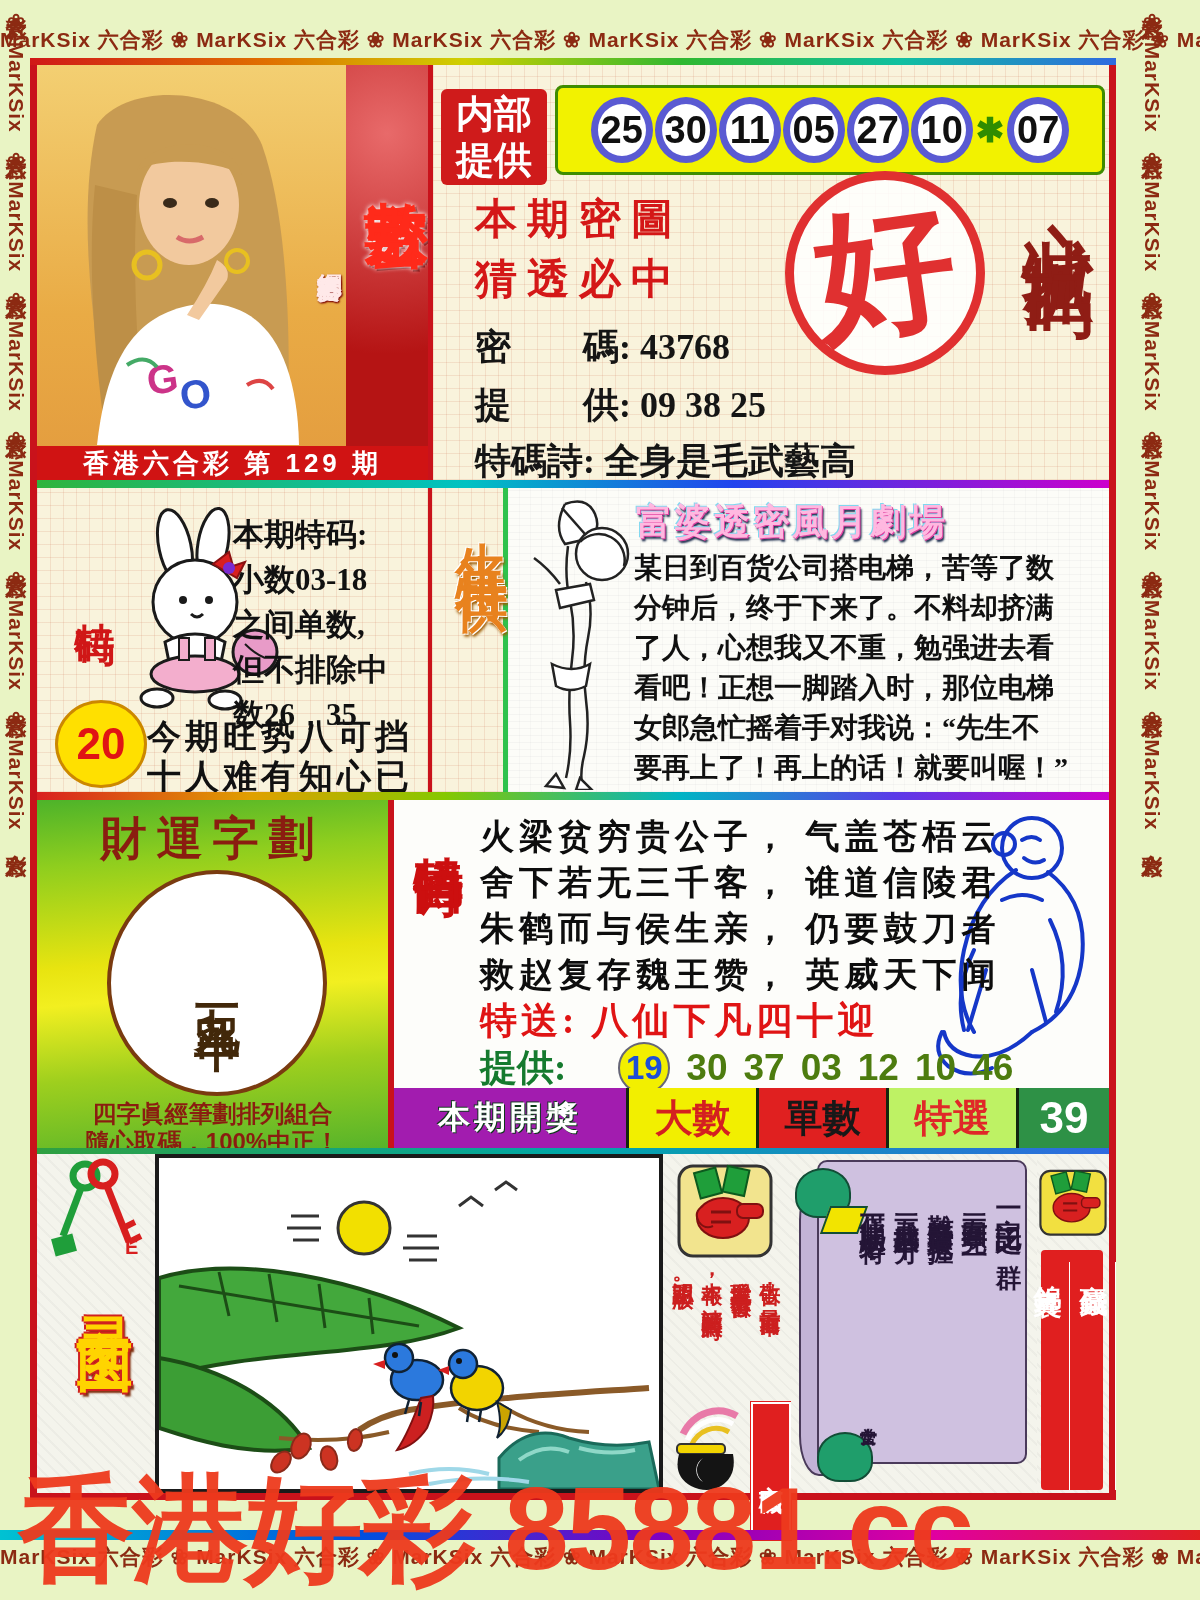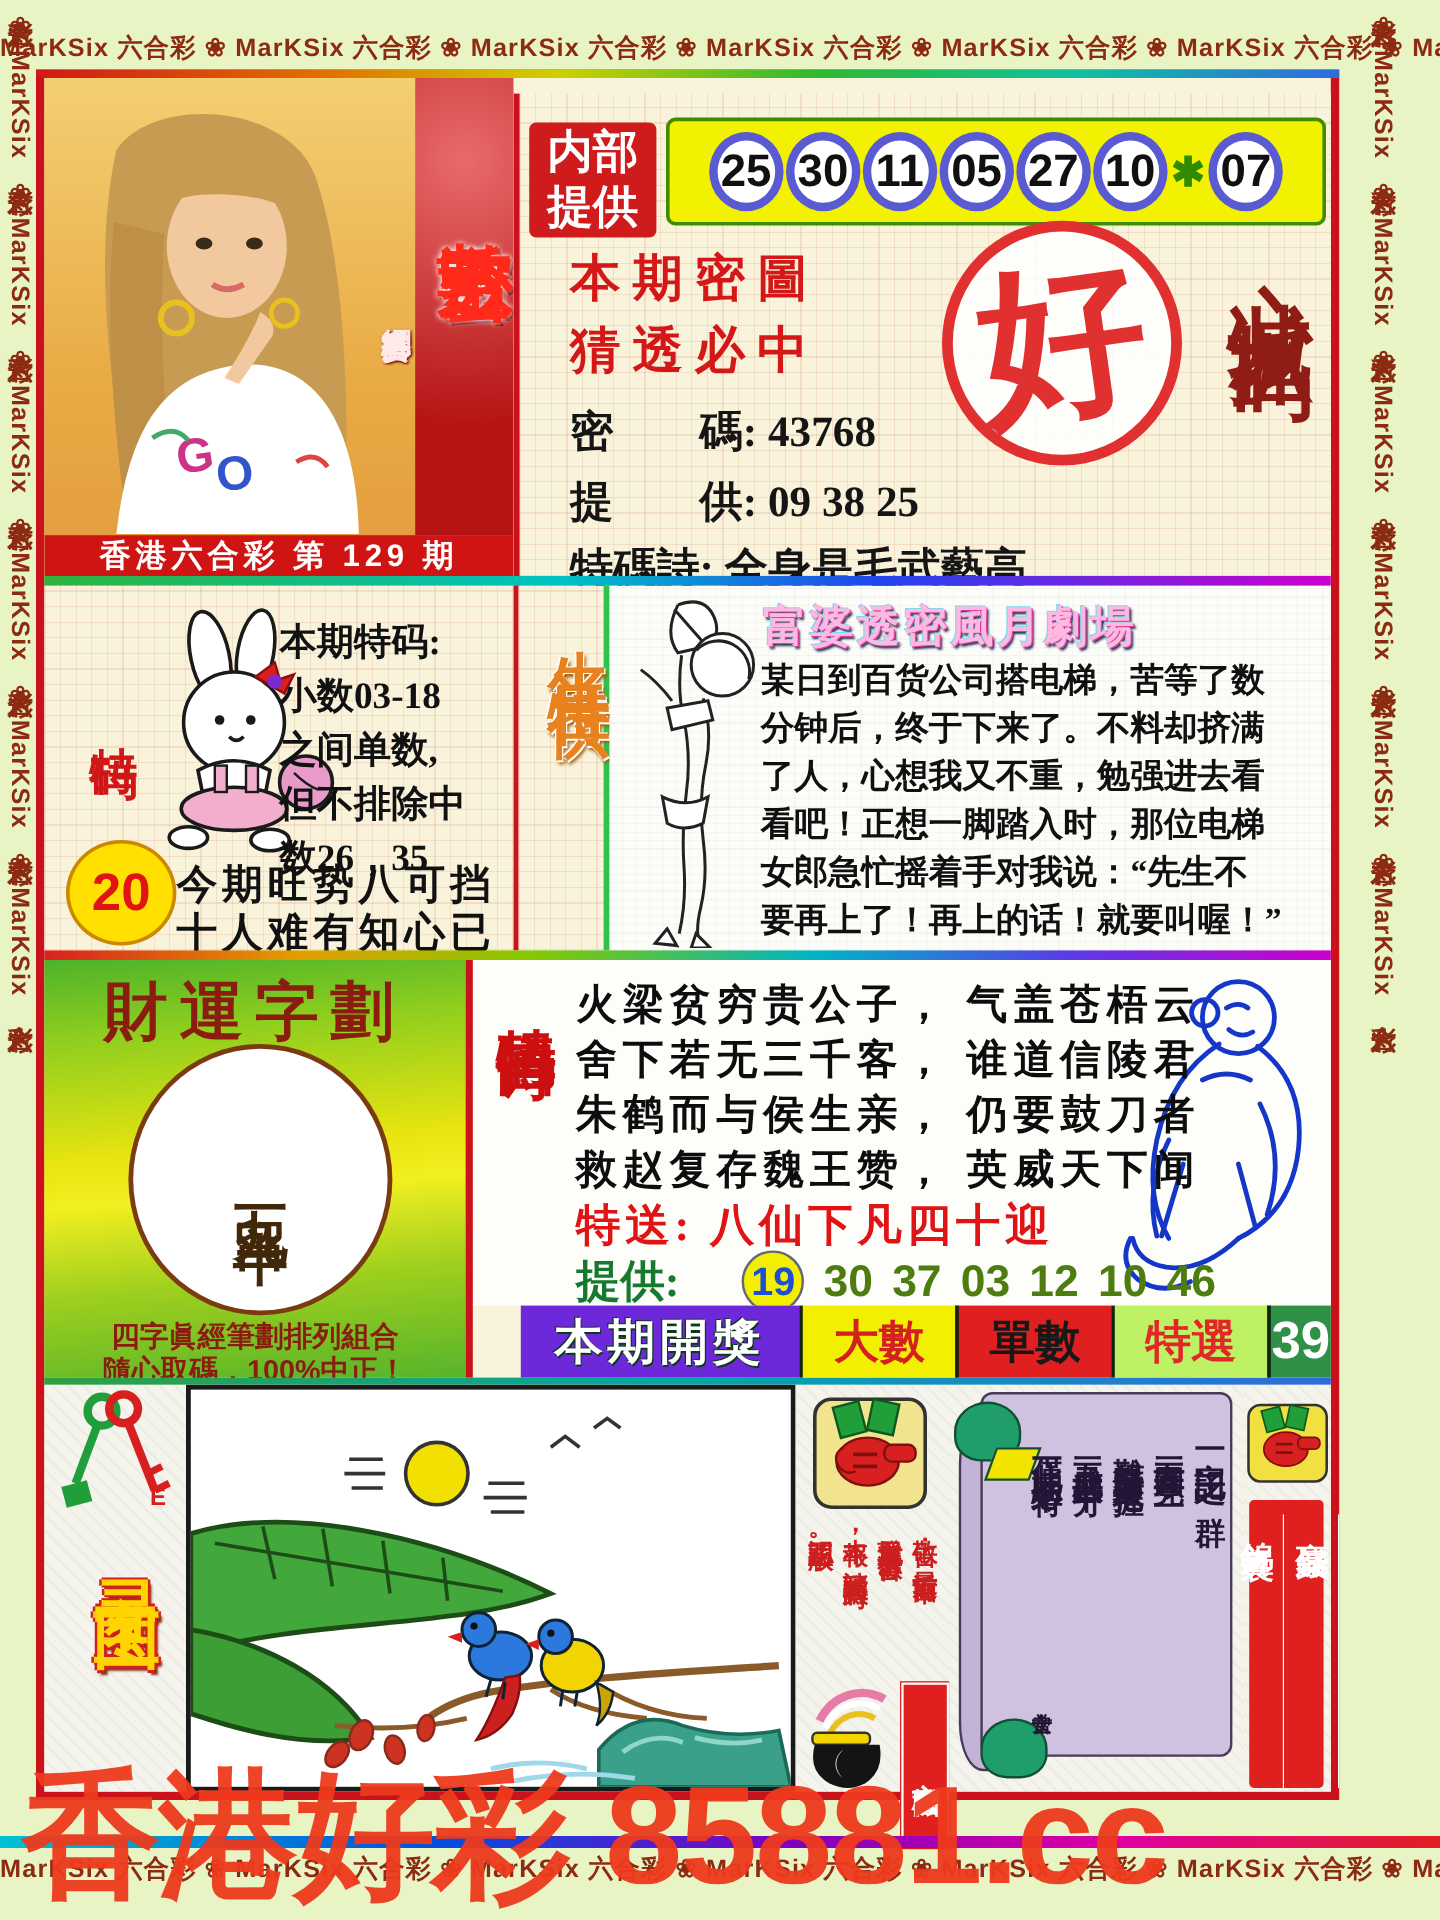--- a/index.html
+++ b/index.html
@@ -44,21 +44,21 @@
     text-align:center;line-height:34px;letter-spacing:4px;}
   #logo-badge{left:216px;top:20px;width:100px;height:100px;border-radius:50%;background:#fff;border:3px solid #d8a012;
     text-align:center;z-index:4;}
   #logo-cn{margin-top:22px;font-size:26px;font-weight:bold;color:#e02020;letter-spacing:2px;}
   #logo-en{font-size:13px;font-weight:bold;color:#d02020;letter-spacing:1px;}
   .dot{position:absolute;border-radius:50%;}
   #bolt{position:absolute;right:14px;bottom:16px;width:0;height:0;border-left:8px solid transparent;
     border-right:4px solid transparent;border-top:22px solid #f5c400;transform:rotate(18deg);}
 
   
-  #top-right{left:428px;top:65px;width:681px;height:415px;border-left:5px solid #c9121b;box-sizing:border-box;margin-top:13px;}
+  #top-right{left:428px;top:65px;width:681px;height:415px;border-left:5px solid #c9121b;box-sizing:border-box;}
   #seal{left:8px;top:24px;width:106px;height:96px;background:#cf1b1b;border-radius:6px;color:#fff;
     font-size:38px;font-weight:bold;line-height:46px;text-align:center;padding-top:2px;box-sizing:border-box;}
   #ballbar{left:122px;top:20px;width:550px;height:90px;background:#f2f200;border:3px solid #3f8c00;border-radius:8px;
     display:flex;align-items:center;justify-content:center;gap:2px;box-sizing:border-box;}
   .ball{width:62px;height:66px;background:#fff;border:7px solid #5a5ad2;border-radius:50%;color:#101010;
     font-size:38px;font-weight:bold;display:flex;align-items:center;justify-content:center;box-sizing:border-box;}
   #star-sep{color:#2f8c00;font-size:34px;font-weight:bold;margin:0 1px;}
   .redline{color:#d41717;font-weight:bold;font-size:42px;letter-spacing:10px;font-family:"Liberation Serif",serif;}
   #secret1{left:42px;top:126px;}
   #secret2{left:42px;top:186px;}
@@ -88,21 +88,21 @@
     repeating-linear-gradient(0deg,rgba(150,150,160,.08) 0 1px,transparent 1px 7px),
     repeating-linear-gradient(90deg,rgba(150,150,160,.06) 0 1px,transparent 1px 11px);}
   #story-title{left:128px;top:10px;font-size:36px;font-weight:bold;letter-spacing:3px;color:#ffb8e0;
     text-shadow:1px 1px 0 #e040a0,-1px -1px 0 #80d8f0,2px 3px 2px #203050;}
   #story-text{left:126px;top:60px;width:472px;font-size:28px;line-height:40px;font-weight:bold;color:#101010;
     font-family:"Liberation Serif",serif;}
 
   
   #fortune-panel{left:37px;top:800px;width:351px;height:348px;
     background:linear-gradient(175deg,#4db32a,#8fce1e 18%,#e8e410 45%,#f2ef20 55%,#9ecf1e 75%,#57b42a);}
-  #fortune-title{width:100%;text-align:center;top:8px;left:0;font-size:53px;font-weight:bold;color:#8a1d10;
+  #fortune-title{width:100%;text-align:center;top:8px;left:0;font-size:46px;font-weight:bold;color:#8a1d10;
     letter-spacing:10px;font-family:"Liberation Serif",serif;}
   #fortune-oval{left:70px;top:70px;width:212px;height:218px;background:#fff;border:4px solid #7a3b10;border-radius:50%;
     display:flex;align-items:center;justify-content:center;}
   #fortune-word{font-size:46px;font-weight:bold;color:#42280a;letter-spacing:6px;font-family:"Liberation Serif",serif;}
   #fortune-f1{width:100%;text-align:center;top:298px;left:0;font-size:24px;font-weight:bold;color:#8a1d10;}
   #fortune-f2{width:100%;text-align:center;top:326px;left:0;font-size:24px;font-weight:bold;color:#8a1d10;}
 
   #poem-panel{left:394px;top:800px;width:715px;height:288px;background:#fdfdfa;overflow:hidden;}
   #poem-label{left:12px;top:16px;height:262px;font-size:50px;font-weight:bold;color:#cc0f0f;letter-spacing:6px;
     font-family:"Liberation Serif",serif;}
@@ -114,21 +114,21 @@
   #provide2-label{color:#157a2e;font-size:37px;font-weight:bold;font-family:"Liberation Serif",serif;}
   #hl-circle{width:48px;height:48px;border-radius:50%;background:#f2ef00;border:2px solid #667;color:#1d4ed8;
     font-size:33px;font-weight:bold;display:flex;align-items:center;justify-content:center;margin-left:36px;}
   .gnum{color:#4d7c0f;font-size:37px;font-weight:bold;}
   #monkey{left:488px;top:0px;z-index:1;}
 
   
   #result-bar{left:394px;top:1088px;width:715px;height:60px;display:flex;z-index:6;}
   .rcell{display:flex;align-items:center;justify-content:center;font-weight:bold;border-left:3px solid #13250f;box-sizing:border-box;}
   .rcell:first-child{border-left:none;}
-  #rc0{width:232px;background:#6d28d9;color:#fff;font-size:40px;letter-spacing:4px;text-shadow:1px 1px 0 #0c3a18,-1px -1px 0 #0c3a18;margin-left:40px;}
+  #rc0{width:232px;background:#a21caf;color:#fff;font-size:32px;letter-spacing:4px;text-shadow:1px 1px 0 #0c3a18,-1px -1px 0 #0c3a18;}
   #rc1{width:130px;background:#f2ef00;color:#d42020;font-size:38px;}
   #rc2{width:130px;background:#e02020;color:#181818;font-size:38px;}
   #rc3{width:130px;background:#bef264;color:#e02828;font-size:38px;}
   #rc4{flex:1;background:#2e9146;color:#fff;font-size:44px;}
 
   
   #treasure-col{left:37px;top:1154px;width:118px;height:339px;}
   #treasure-title{left:30px;top:118px;font-size:56px;font-weight:bold;color:#ffd400;letter-spacing:12px;
     font-family:"Liberation Serif",serif;
     text-shadow:2px 0 0 #d02020,-2px 0 0 #d02020,0 2px 0 #d02020,0 -2px 0 #d02020,3px 4px 2px #803010;}

